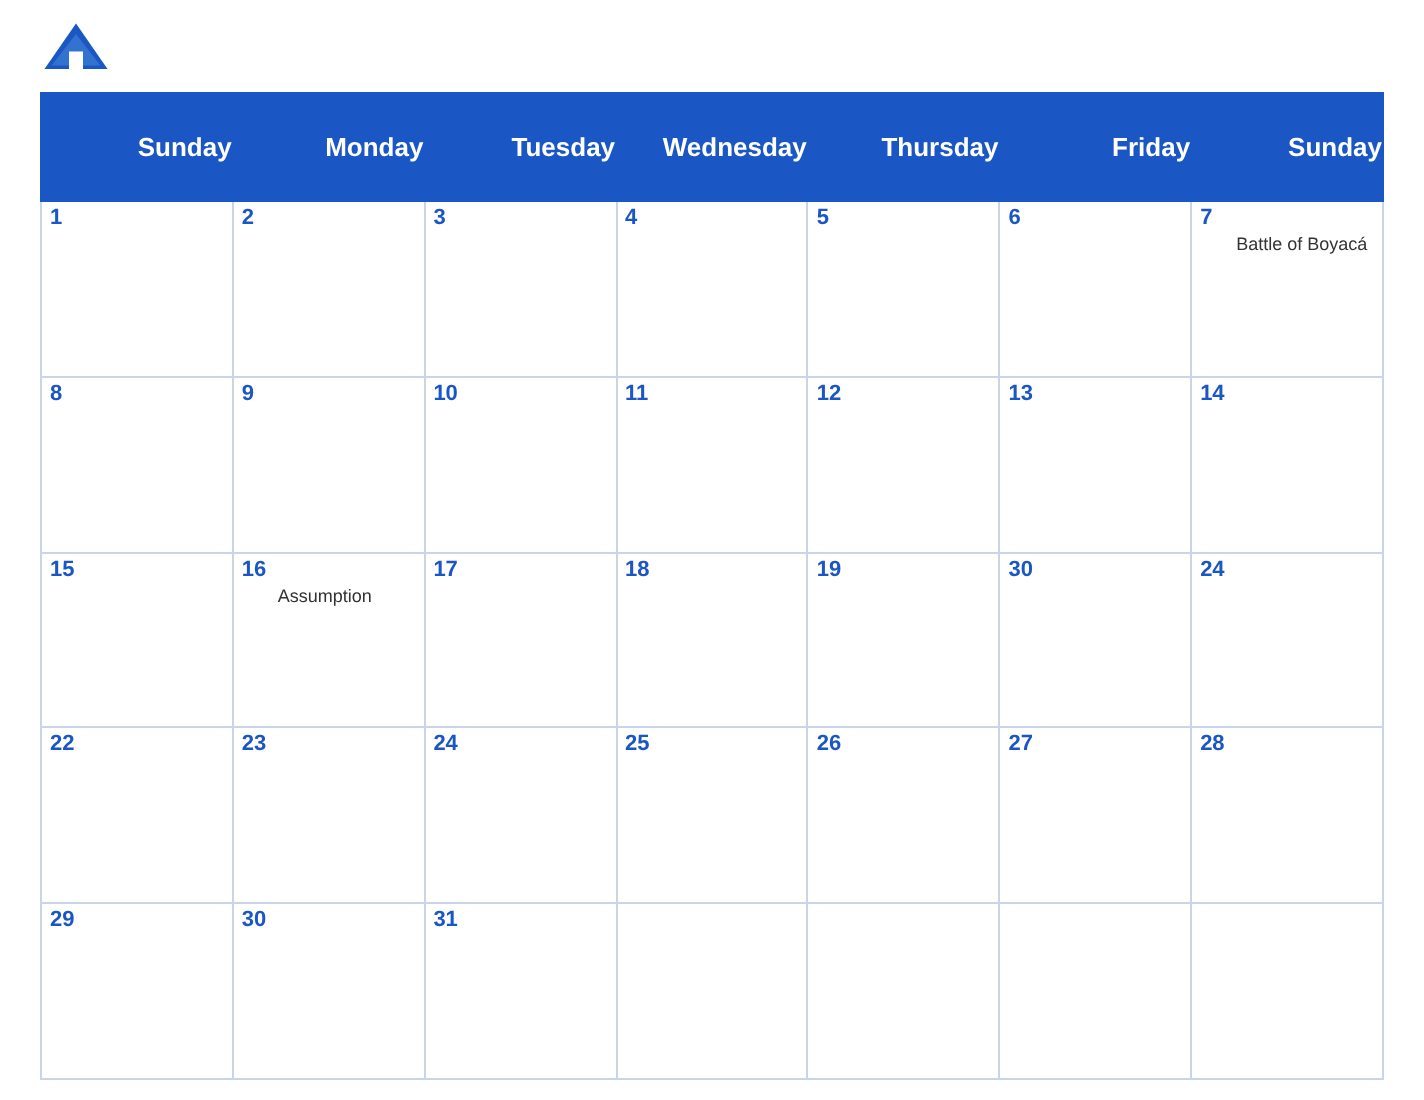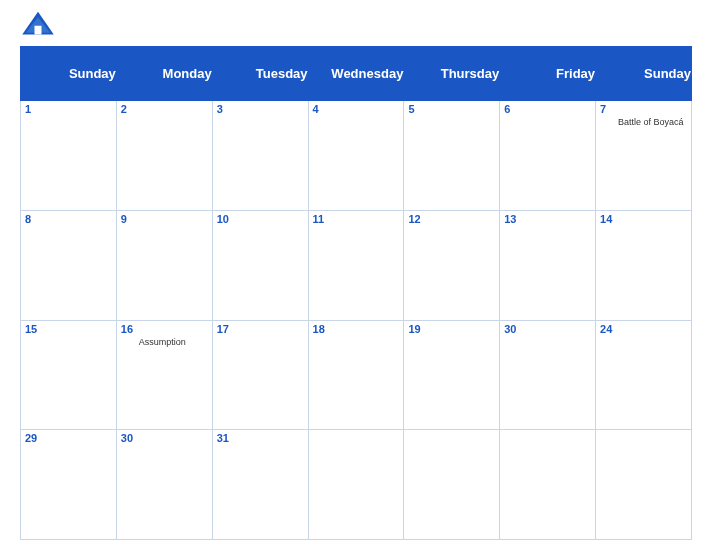--- a/index.html
+++ b/index.html
@@ -200,20 +200,43 @@
         </td>
         <td>
           <span class="day-number">30</span>
         </td>
         <td>
           <span class="day-number">24</span>
         </td>
       </tr>
       <tr>
         <td>
+          <span class="day-number">22</span>
+        </td>
+        <td>
+          <span class="day-number">23</span>
+        </td>
+        <td>
+          <span class="day-number">24</span>
+        </td>
+        <td>
+          <span class="day-number">25</span>
+        </td>
+        <td>
+          <span class="day-number">26</span>
+        </td>
+        <td>
+          <span class="day-number">27</span>
+        </td>
+        <td>
+          <span class="day-number">28</span>
+        </td>
+      </tr>
+      <tr>
+        <td>
           <span class="day-number">29</span>
         </td>
         <td>
           <span class="day-number">30</span>
         </td>
         <td>
           <span class="day-number">31</span>
         </td>
         <td></td>
         <td></td>

